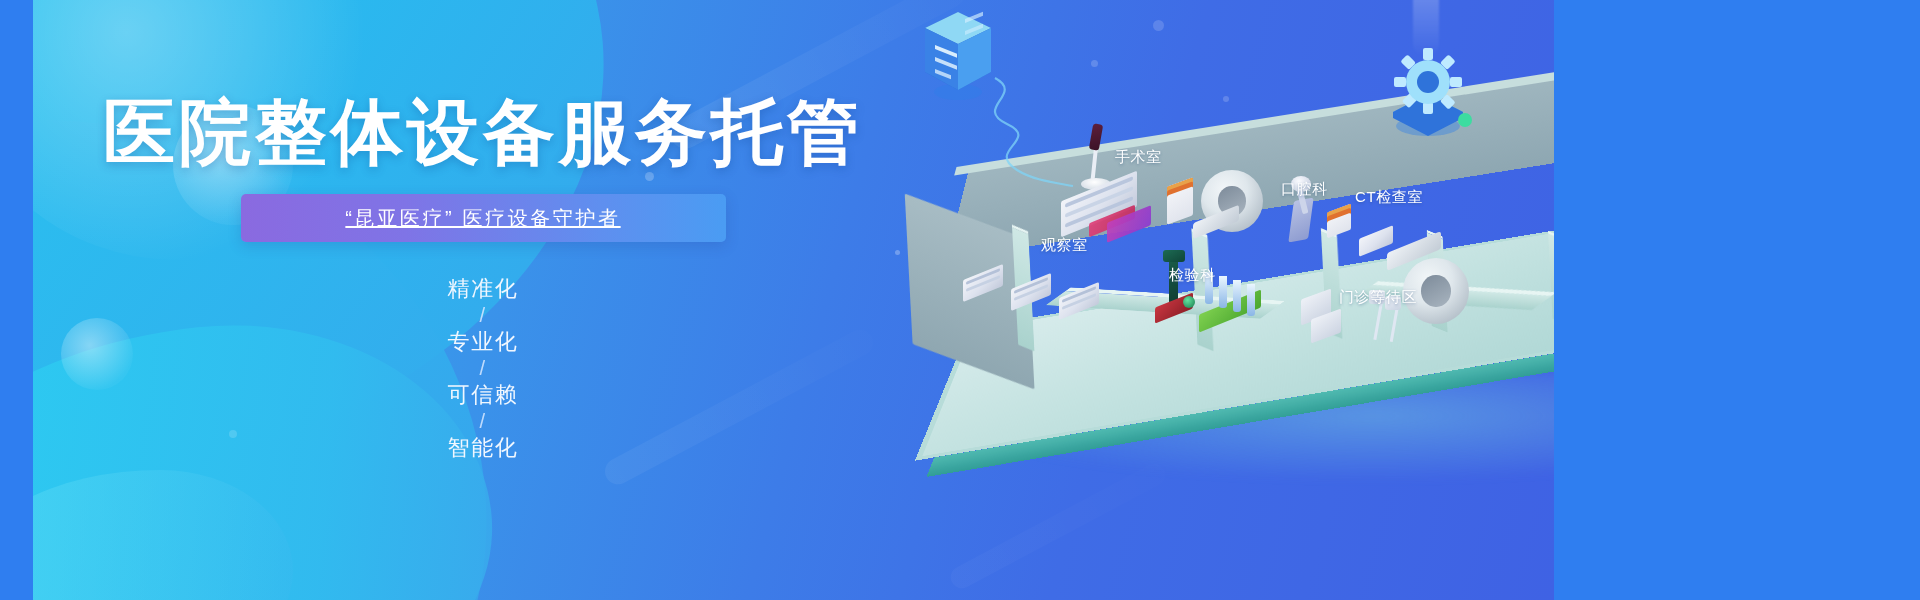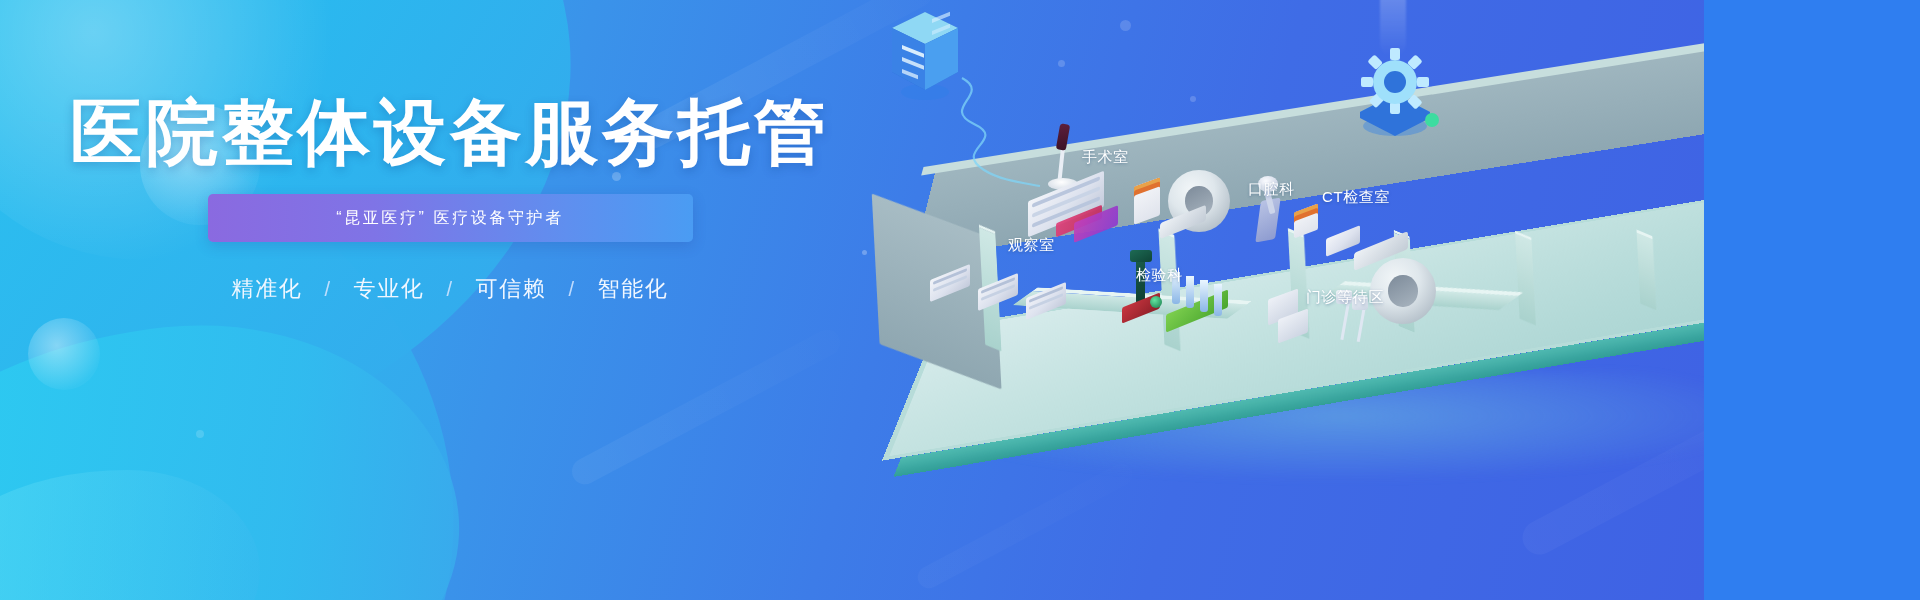--- a/index.html
+++ b/index.html
@@ -5,23 +5,24 @@
   * { margin:0; padding:0; box-sizing:border-box; }
   html,body { width:1920px; height:600px; overflow:hidden; }
   body {
     font-family:"Liberation Sans","DejaVu Sans",sans-serif;
     background:#2f7ef0;
   }
 
   
   #banner {
     position:relative;
-    width:1704px; height:600px;
+    width:1521px; height:600px;
     overflow:hidden;
     background:linear-gradient(105deg,#2ec2ee 0%,#35a8ec 16%,#3a93ea 32%,#3d7ce8 52%,#3f6ce6 70%,#3f62e4 100%);
+    margin-left:33px;
   }
 
   
   .blob { position:absolute; border-radius:50%; pointer-events:none; }
 
   .blob-a {
     left:-330px; top:-300px; width:900px; height:760px;
     background:linear-gradient(135deg,#24cdf0 0%,#2ab9ef 60%,#37a6ec 100%);
     border-radius:50% 46% 56% 50% / 54% 50% 50% 46%;
     transform:rotate(-12deg);
@@ -103,32 +104,34 @@
   }
   #pill {
     margin-top:26px;
     width:485px; height:48px;
     border-radius:5px;
     background:linear-gradient(90deg,#8a6ae0 0%,#7f74e6 34%,#5f8fef 74%,#4a9cf3 100%);
     display:flex; align-items:center; justify-content:center;
     box-shadow:0 4px 14px rgba(40,50,140,.18);
   }
   #pill-text {
-    font-size:16px;
+    font-size:20px;
     letter-spacing:2.6px;
     color:#ffffff;
     white-space:nowrap;
+    text-decoration:underline;
   }
   #features {
     margin-top:32px;
     display:flex; align-items:center;
     font-size:22px;
     letter-spacing:1.6px;
     color:#f0f7ff;
     white-space:nowrap;
+    flex-direction:column;
   }
   .feat { padding:0 0; }
   .sep { color:#cfe4ff; padding:0 22px; font-size:20px; opacity:.9; }
 
   
   #illustration {
     position:absolute; left:860px; top:0; width:1060px; height:600px; z-index:5;
   }
 
   

